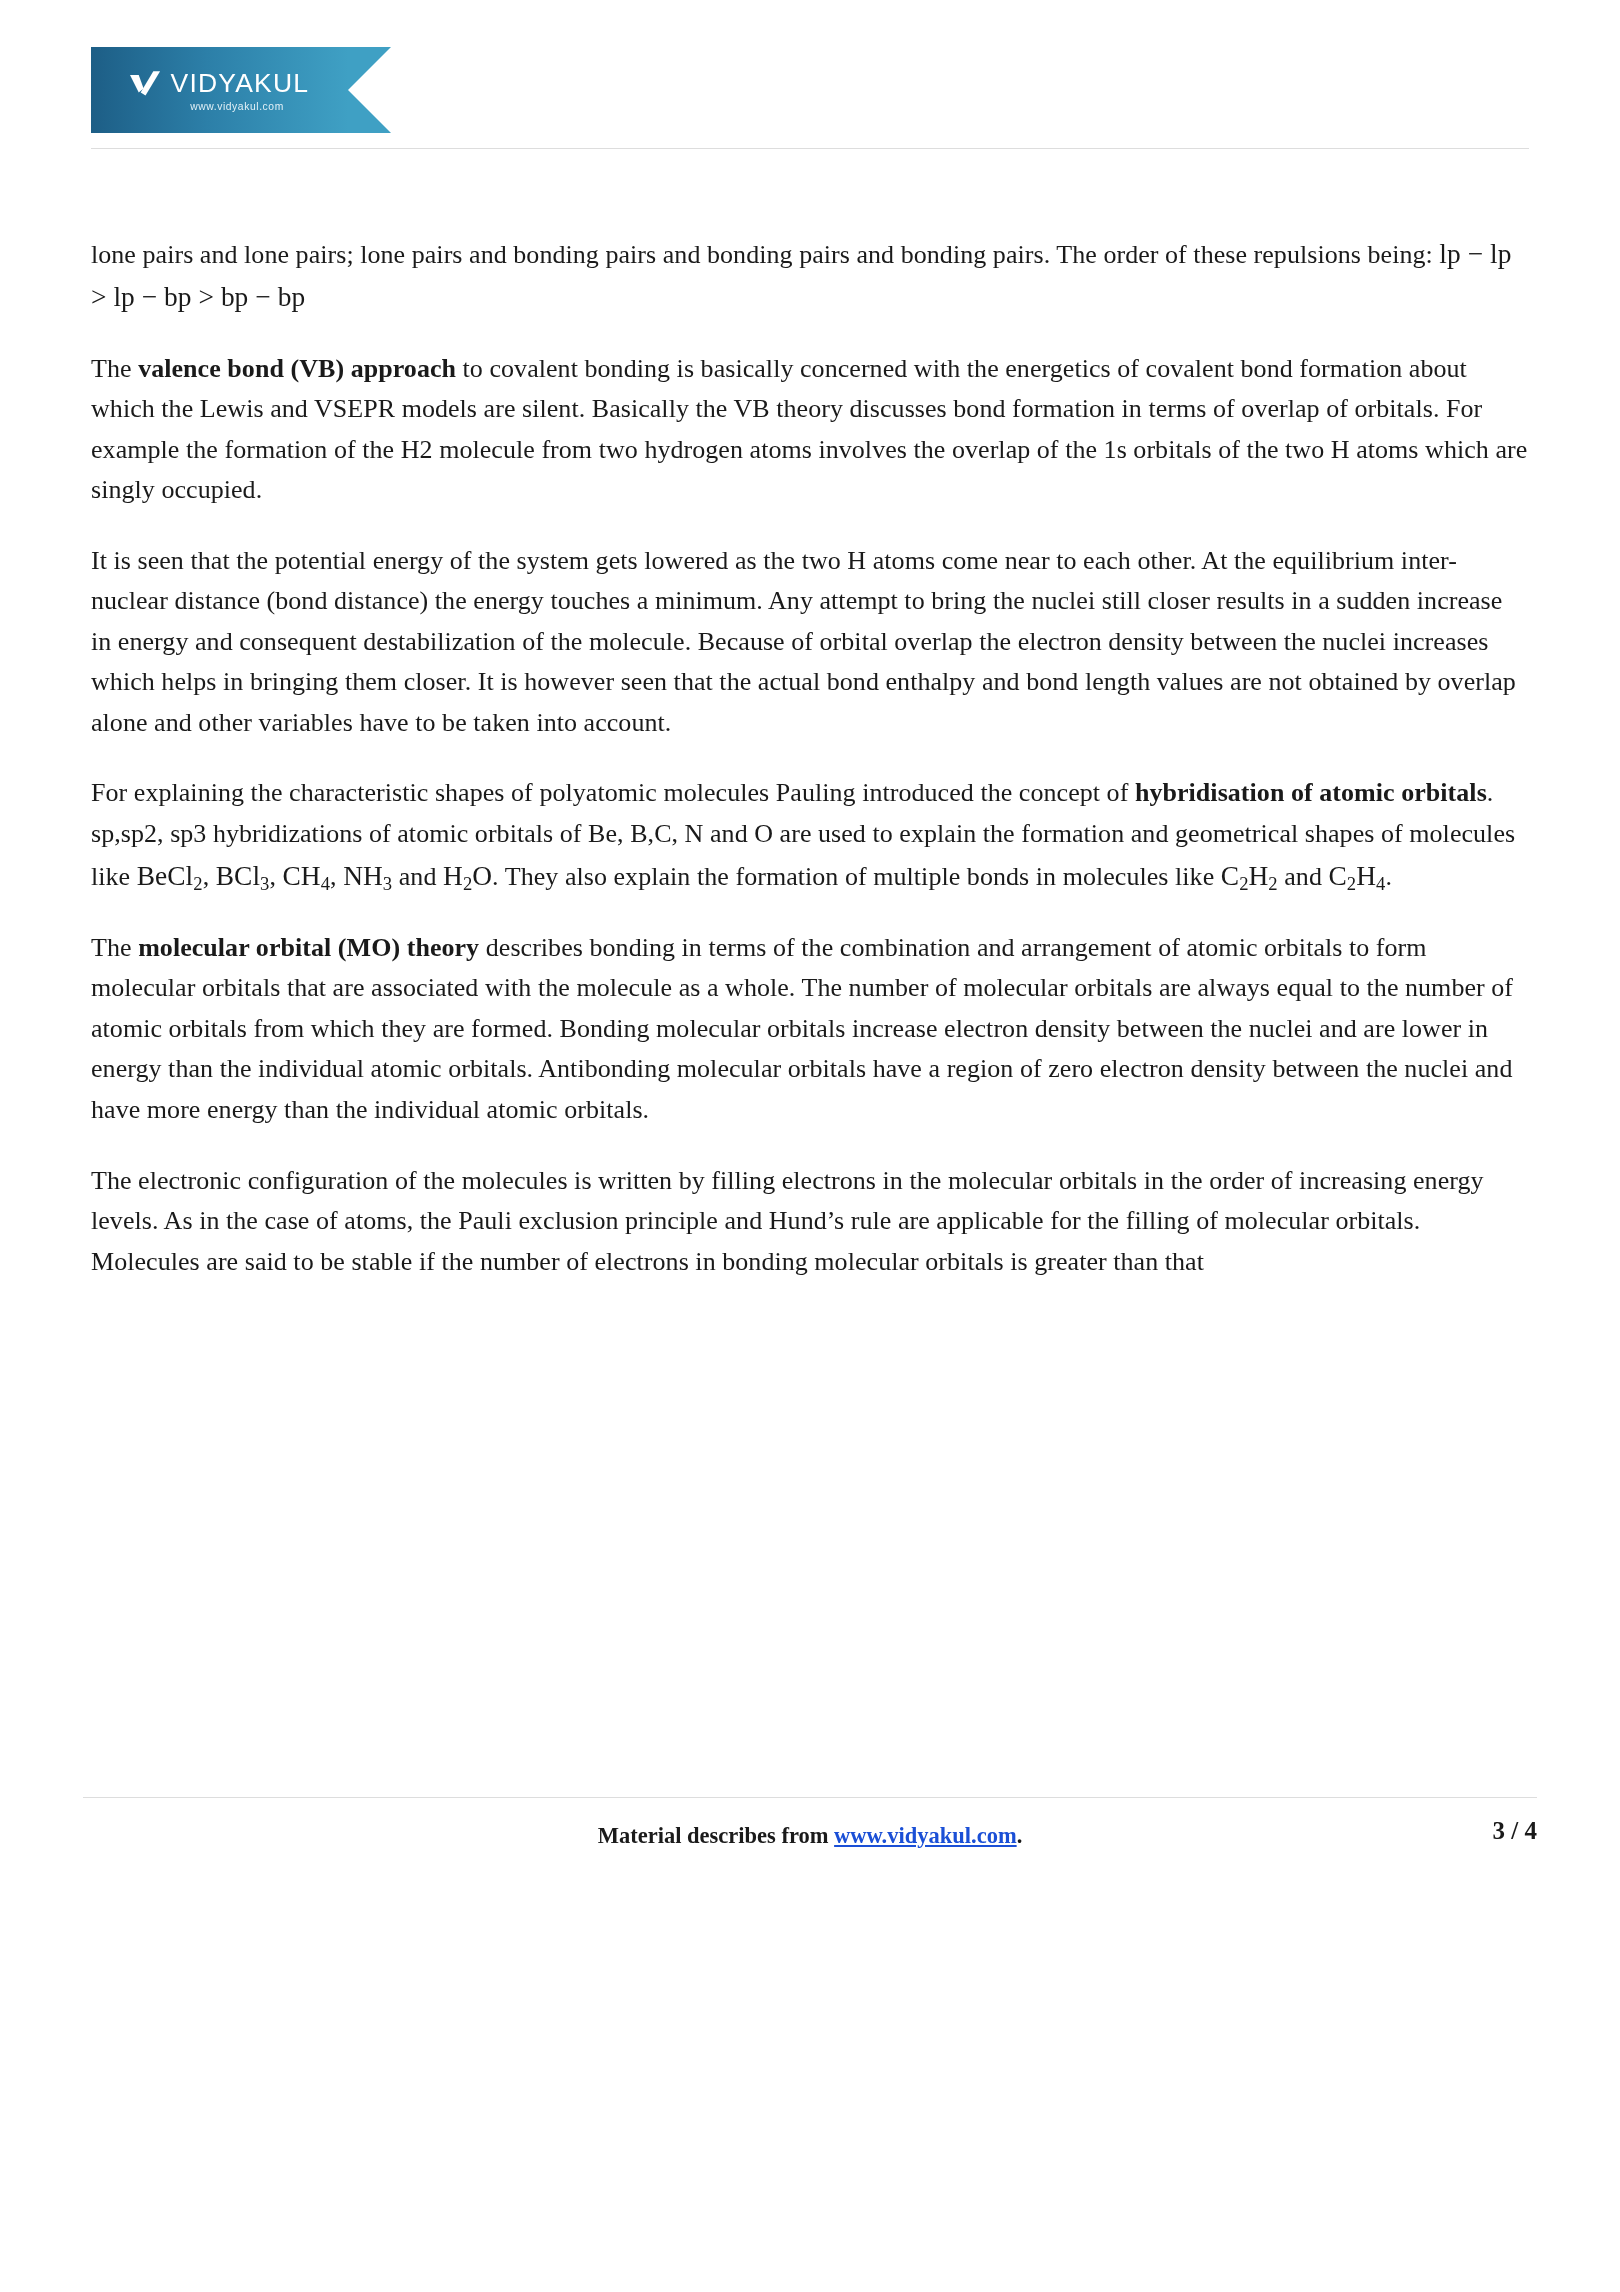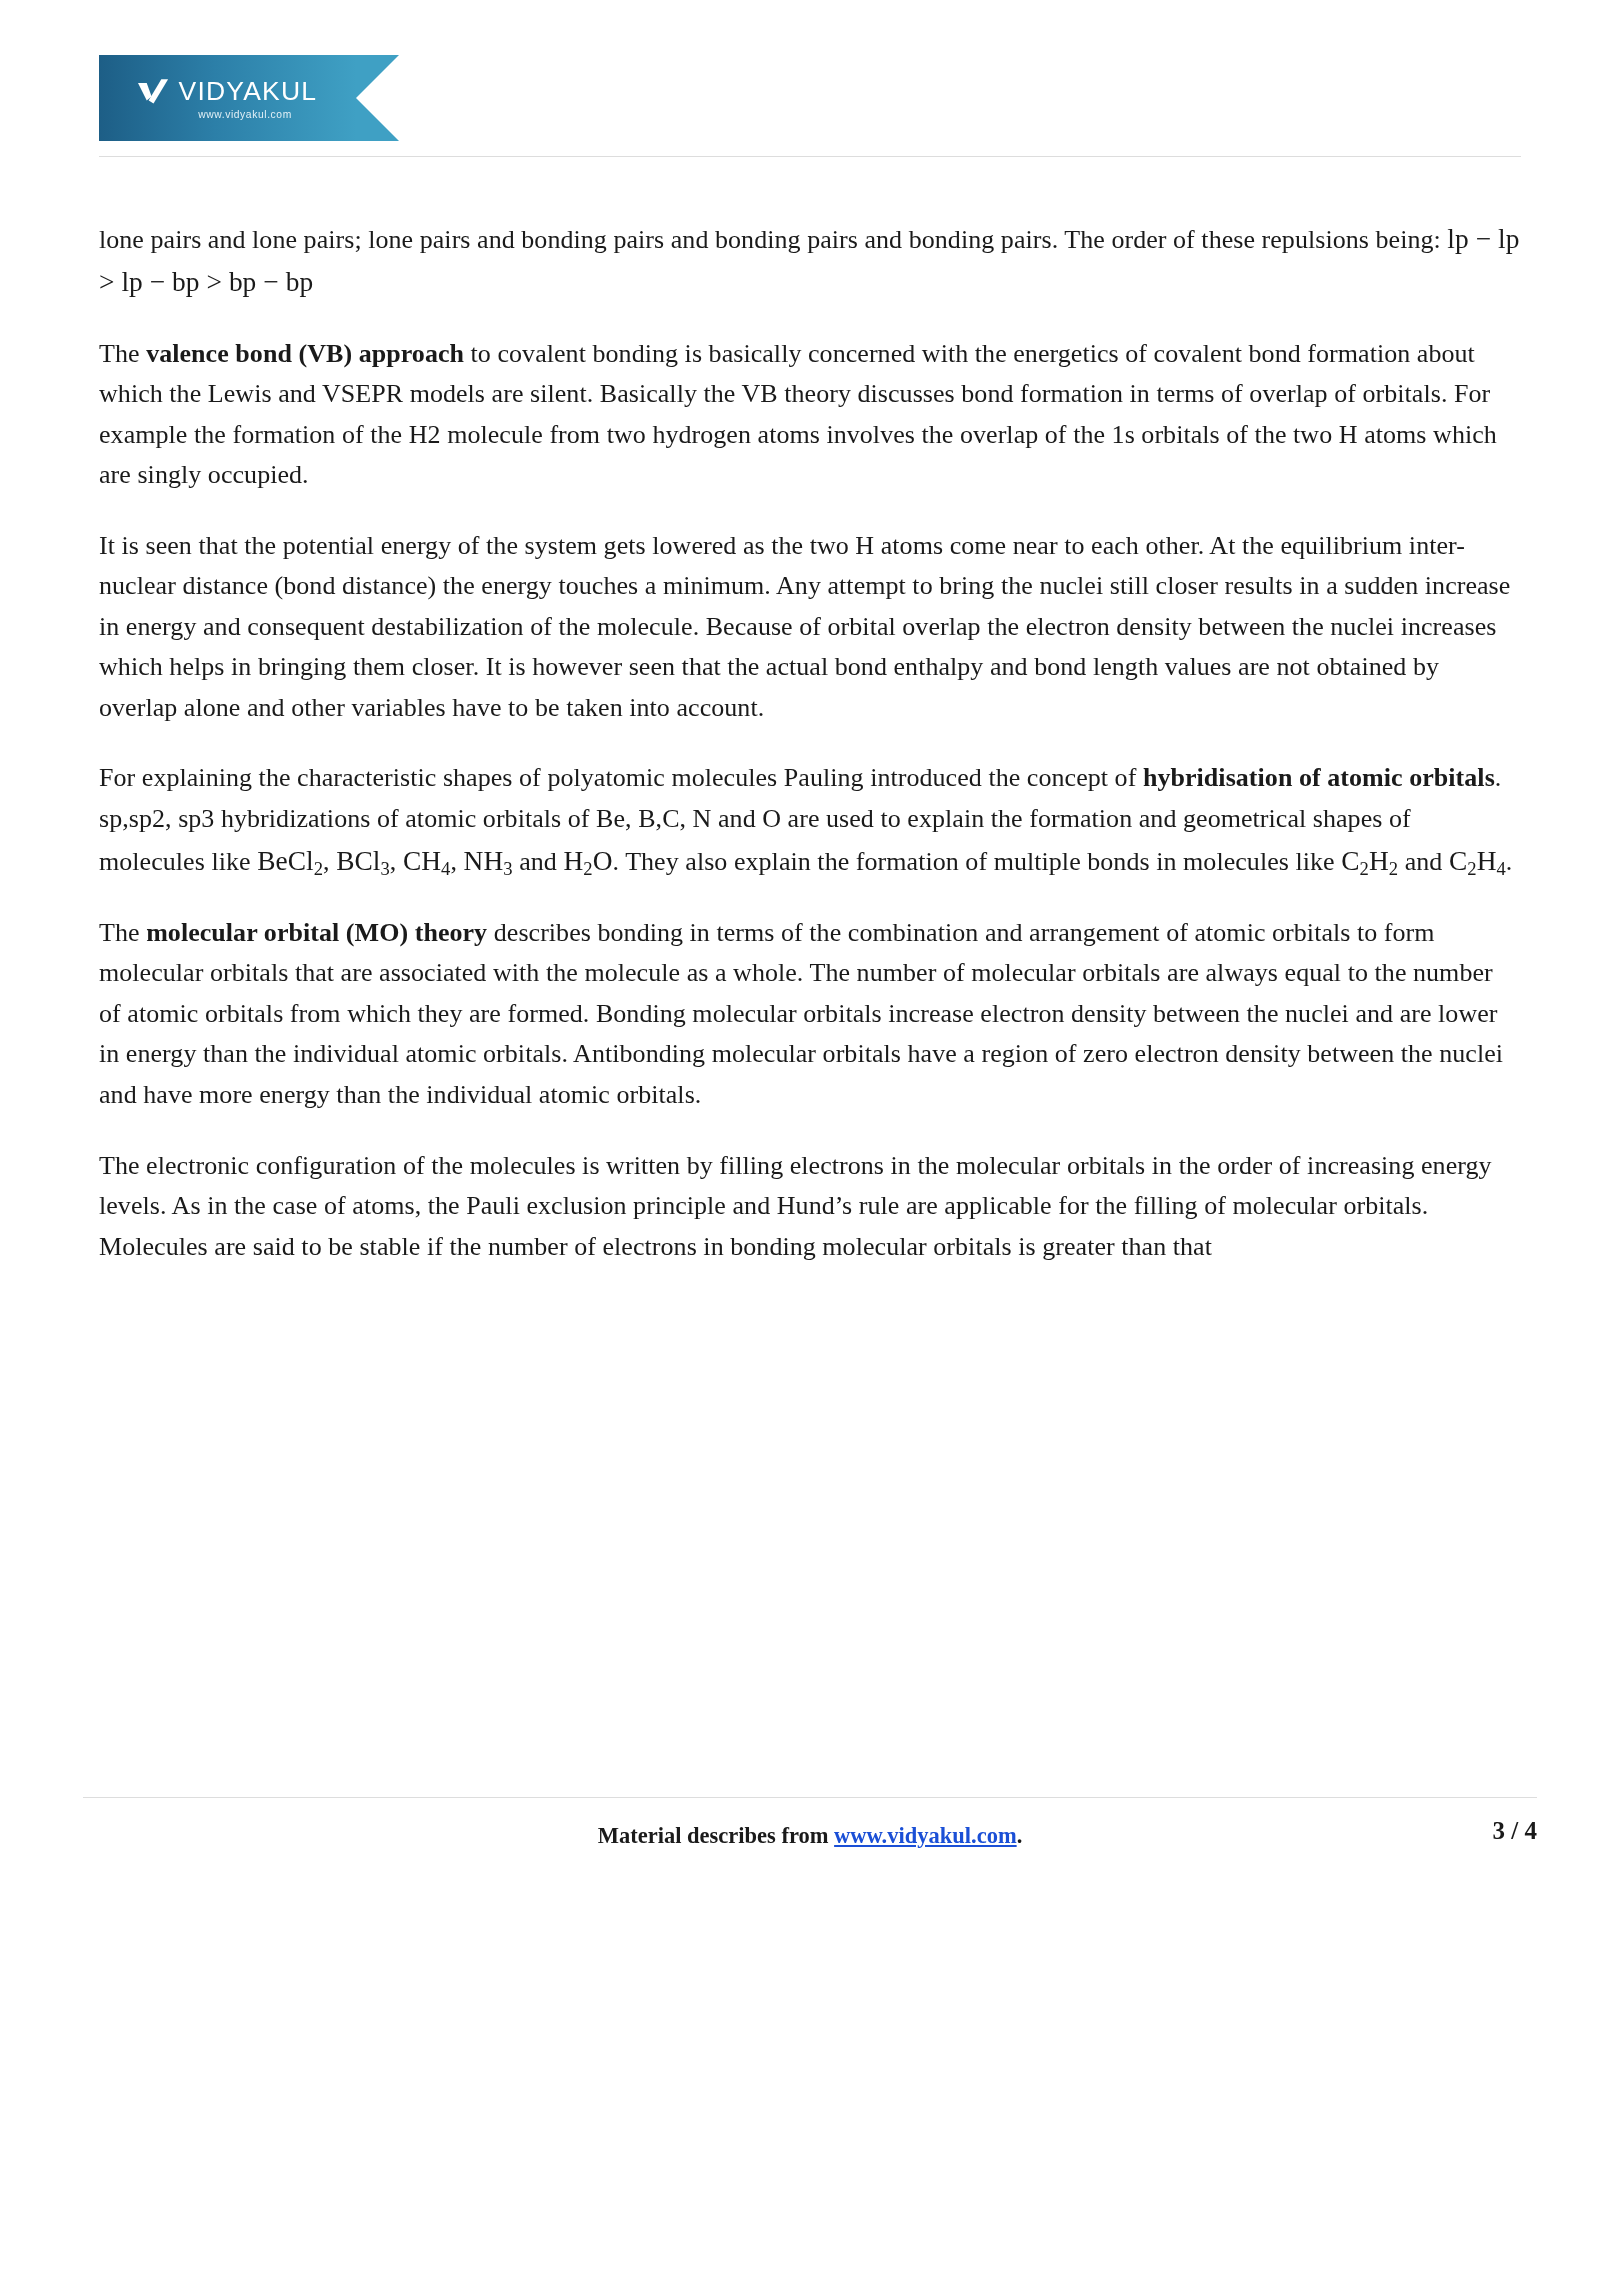--- a/index.html
+++ b/index.html
@@ -13,21 +13,21 @@
     font-family: "Liberation Serif", serif;
     color: #1a1a1a;
     position: relative;
     overflow: hidden;
   }
   .page {
     position: relative;
     width: 1620px;
     height: 1923px;
     box-sizing: border-box;
-    padding: 16px;
+    padding: 8px;
     background: #fff;
   }
 
   
   .header {
     position: relative;
     height: 147px;
     padding-left: 83px;
     padding-top: 39px;
     box-sizing: border-box;
@@ -111,21 +111,21 @@
     box-sizing: border-box;
   }
   p.para {
     font-size: 26px;
     line-height: 1.56;
     margin: 0 0 30px 0;
     text-align: left;
     color: #1a1a1a;
     letter-spacing: 0.05px;
   }
-  p.para.first { margin-top: 55px; }
+  p.para.first { margin-top: 78px; }
   b { font-weight: bold; }
 
   
   .mathi {
     font-family: "Liberation Serif", serif;
     font-size: 27.4px;
   }
   sub {
     font-size: 0.68em;
     vertical-align: -0.28em;

